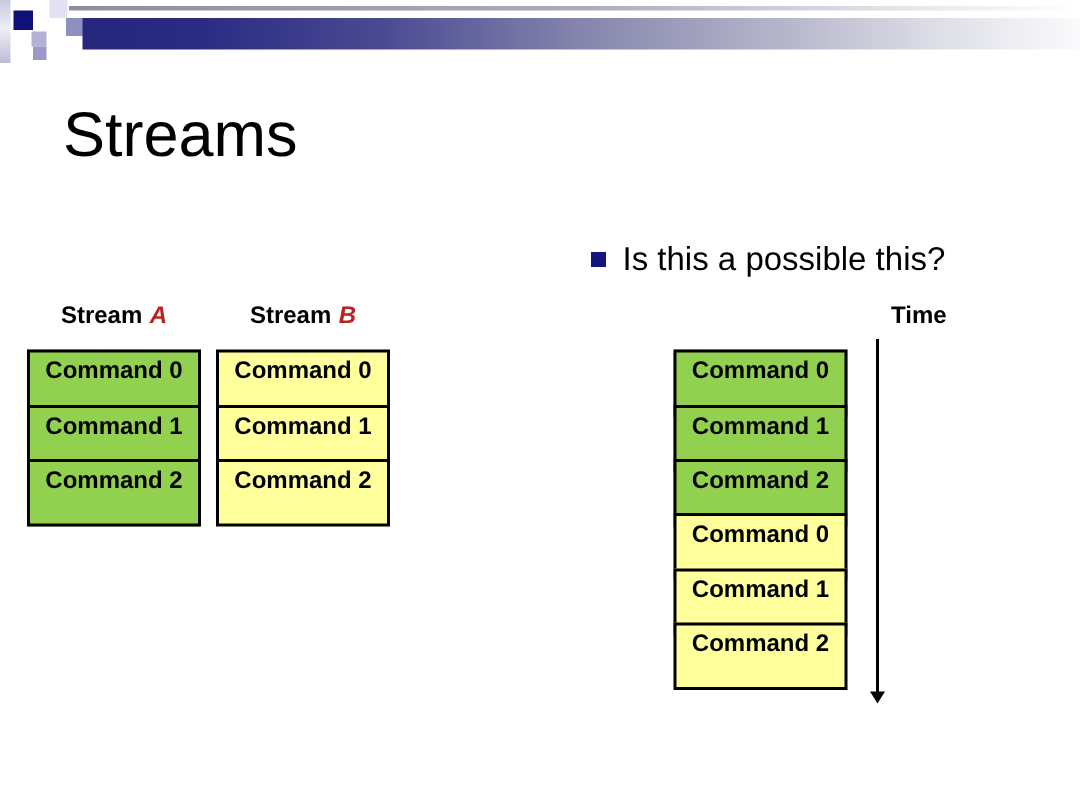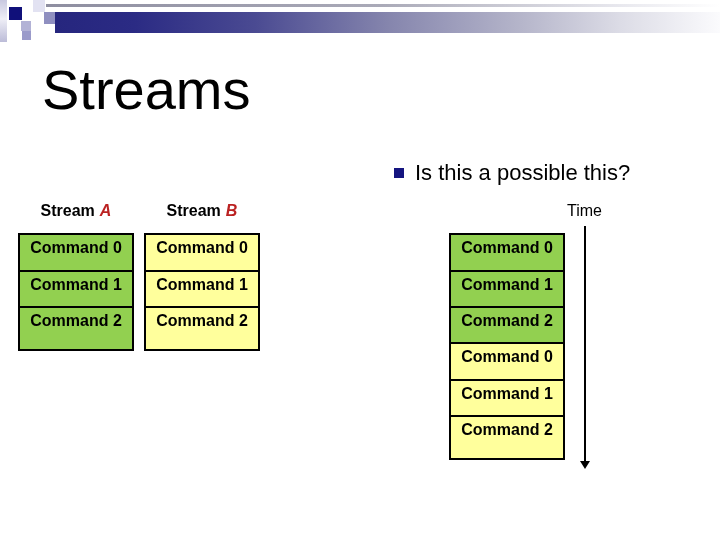--- a/index.html
+++ b/index.html
@@ -14,31 +14,31 @@
   .sq-navy{left:9px;top:7px;width:13px;height:13px;background:#10107a;}
   .sq-light{left:33px;top:0;width:12px;height:12px;background:#e2e2f2;}
   .sq-mid-a{left:44px;top:12px;width:12px;height:12px;background:#8f8fc0;}
   .sq-mid-b{left:21px;top:21px;width:10px;height:10px;background:#b2b2d6;}
   .sq-mid-c{left:22px;top:31px;width:9px;height:9px;background:#9a9aca;}
   .deco-topline{position:absolute;left:46px;top:4px;width:674px;height:3px;
     background:linear-gradient(to right,#8e8ea0,#aaaab8 50%,#e8e8ee 85%,#ffffff);}
   .deco-bar{position:absolute;left:55px;top:12px;width:665px;height:21px;
     background:linear-gradient(to right,#26267e 0%,#2b2b84 12%,#4a4a92 30%,#8585ad 50%,#b5b5ca 70%,#dcdce6 85%,#fbfbfd 100%);}
   
-  .title{position:absolute;left:42px;top:69px;margin:0;font-size:56px;
+  .title{position:absolute;left:42px;top:69px;margin:0;font-size:42px;
     font-weight:normal;line-height:42px;color:#000;}
   
   .bullet-sq{position:absolute;left:394px;top:168px;width:10px;height:10px;background:#151580;}
   .bullet-text{position:absolute;left:415px;top:160px;font-size:22px;line-height:26px;color:#000;}
   
   .col-header{position:absolute;top:203px;width:116px;text-align:center;
     font-size:16px;font-weight:bold;line-height:16px;}
   .hdr-a{left:18px;} .hdr-b{left:144px;}
   .letter{color:#bb2222;font-style:italic;margin-left:5px;}
-  .time-label{position:absolute;left:567px;top:203px;font-size:16px;font-weight:normal;line-height:16px;text-align:right;}
+  .time-label{position:absolute;left:594px;top:203px;font-size:16px;font-weight:bold;line-height:16px;text-align:right;}
   
   .cmd{position:absolute;width:116px;height:45px;box-sizing:border-box;
     border:2px solid #000;font-size:16px;font-weight:bold;line-height:25px;
     text-align:center;color:#000;}
   .g{background:#92d050;} .y{background:#ffff9c;}
   .ca{left:18px;} .cb{left:144px;} .cr{left:449px;}
   .r1{top:233px;} .r2{top:270px;} .r3{top:306px;}
   .r4{top:342px;} .r5{top:379px;} .r6{top:415px;}
   
   .arrow-stem{position:absolute;left:584px;top:226px;width:2px;height:236px;background:#000;}

